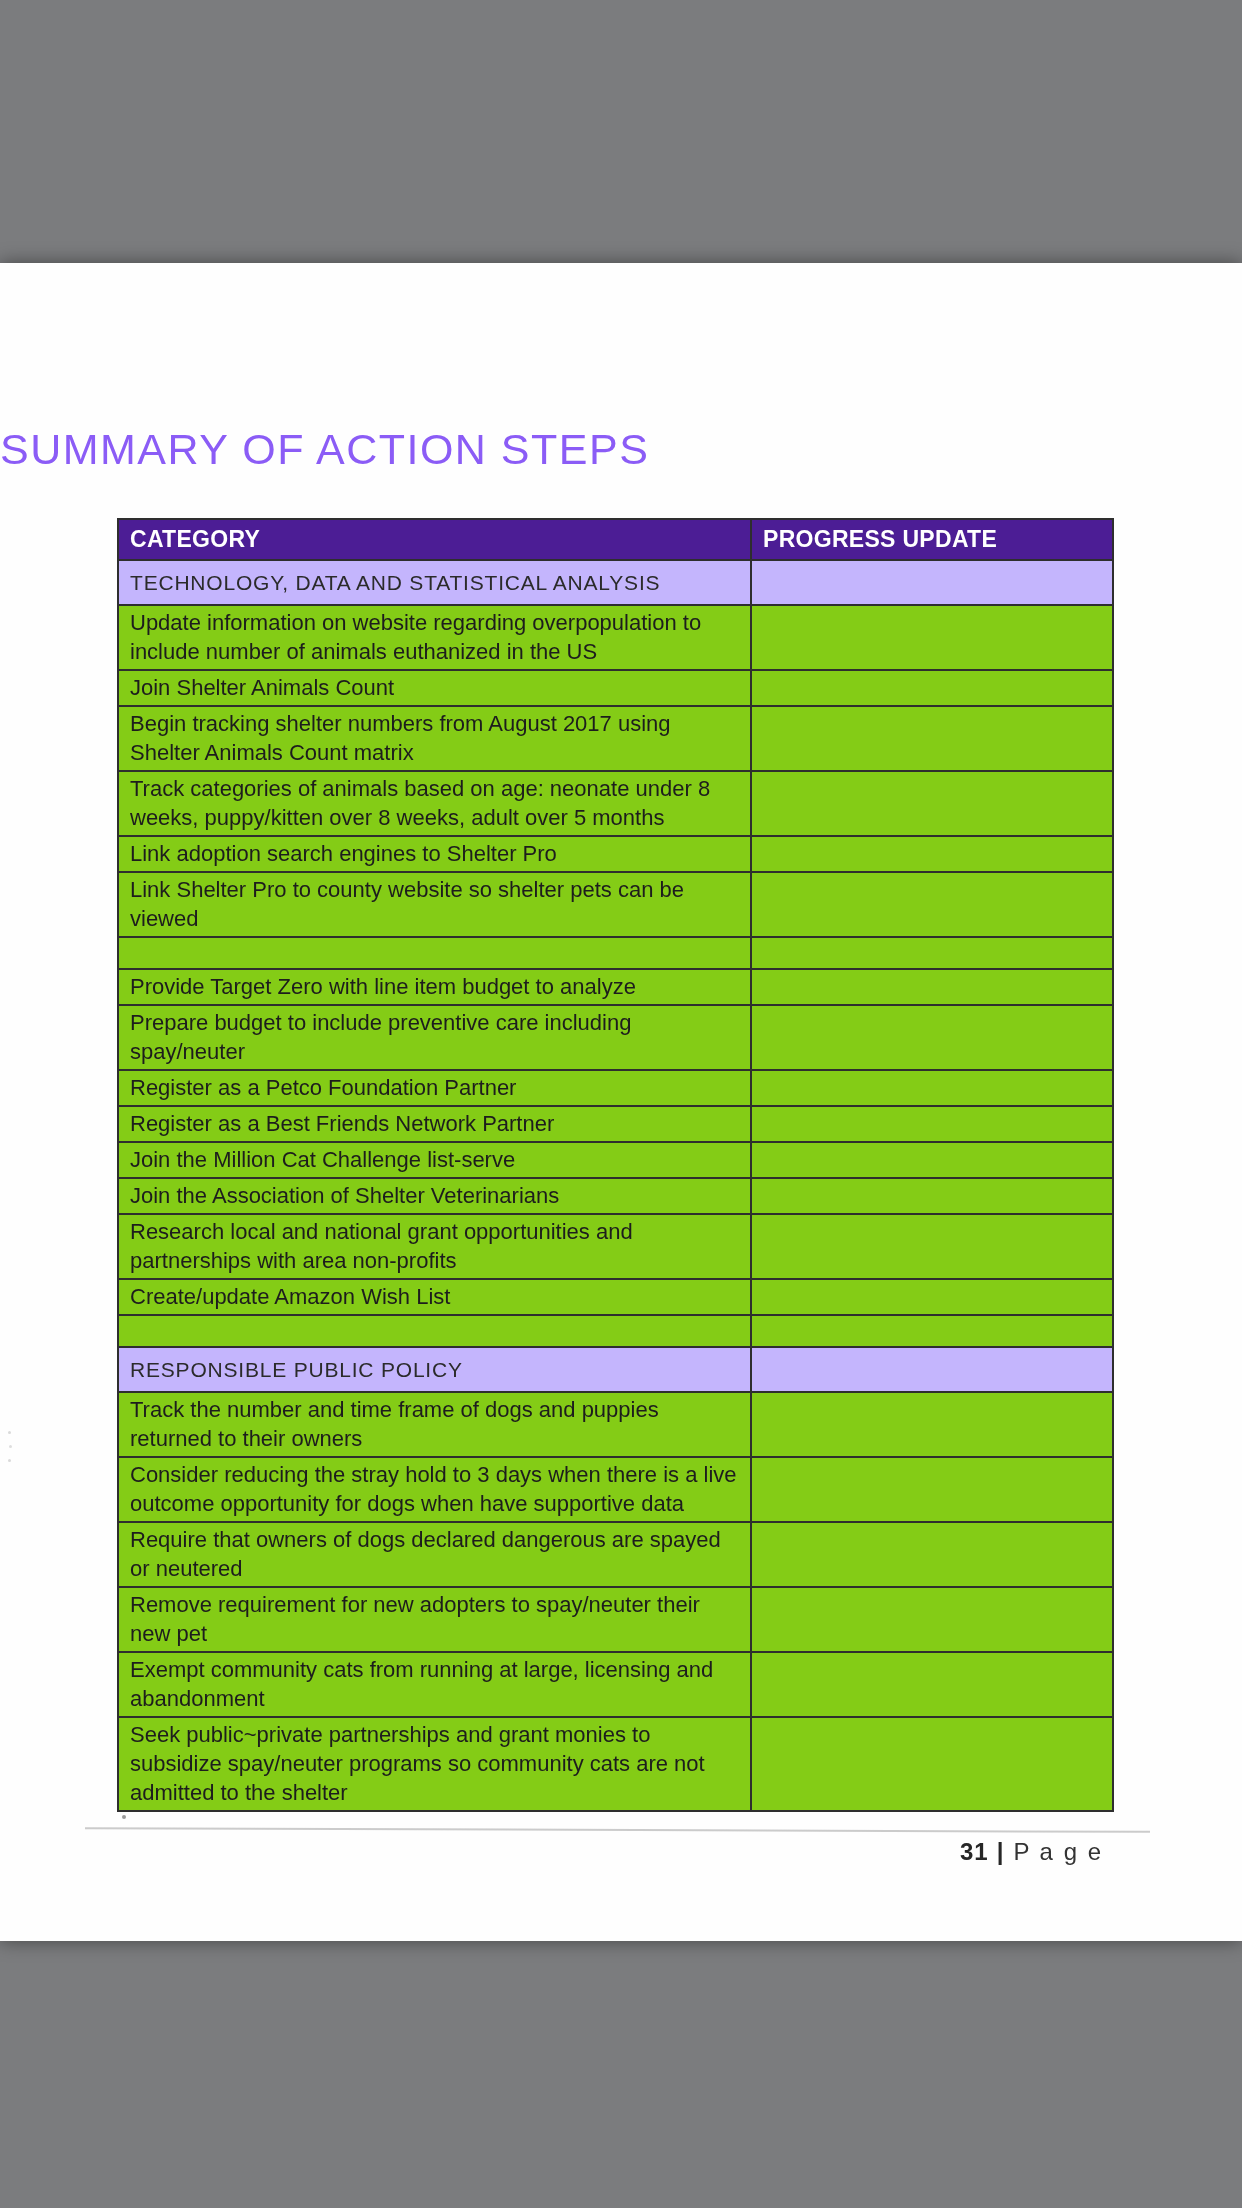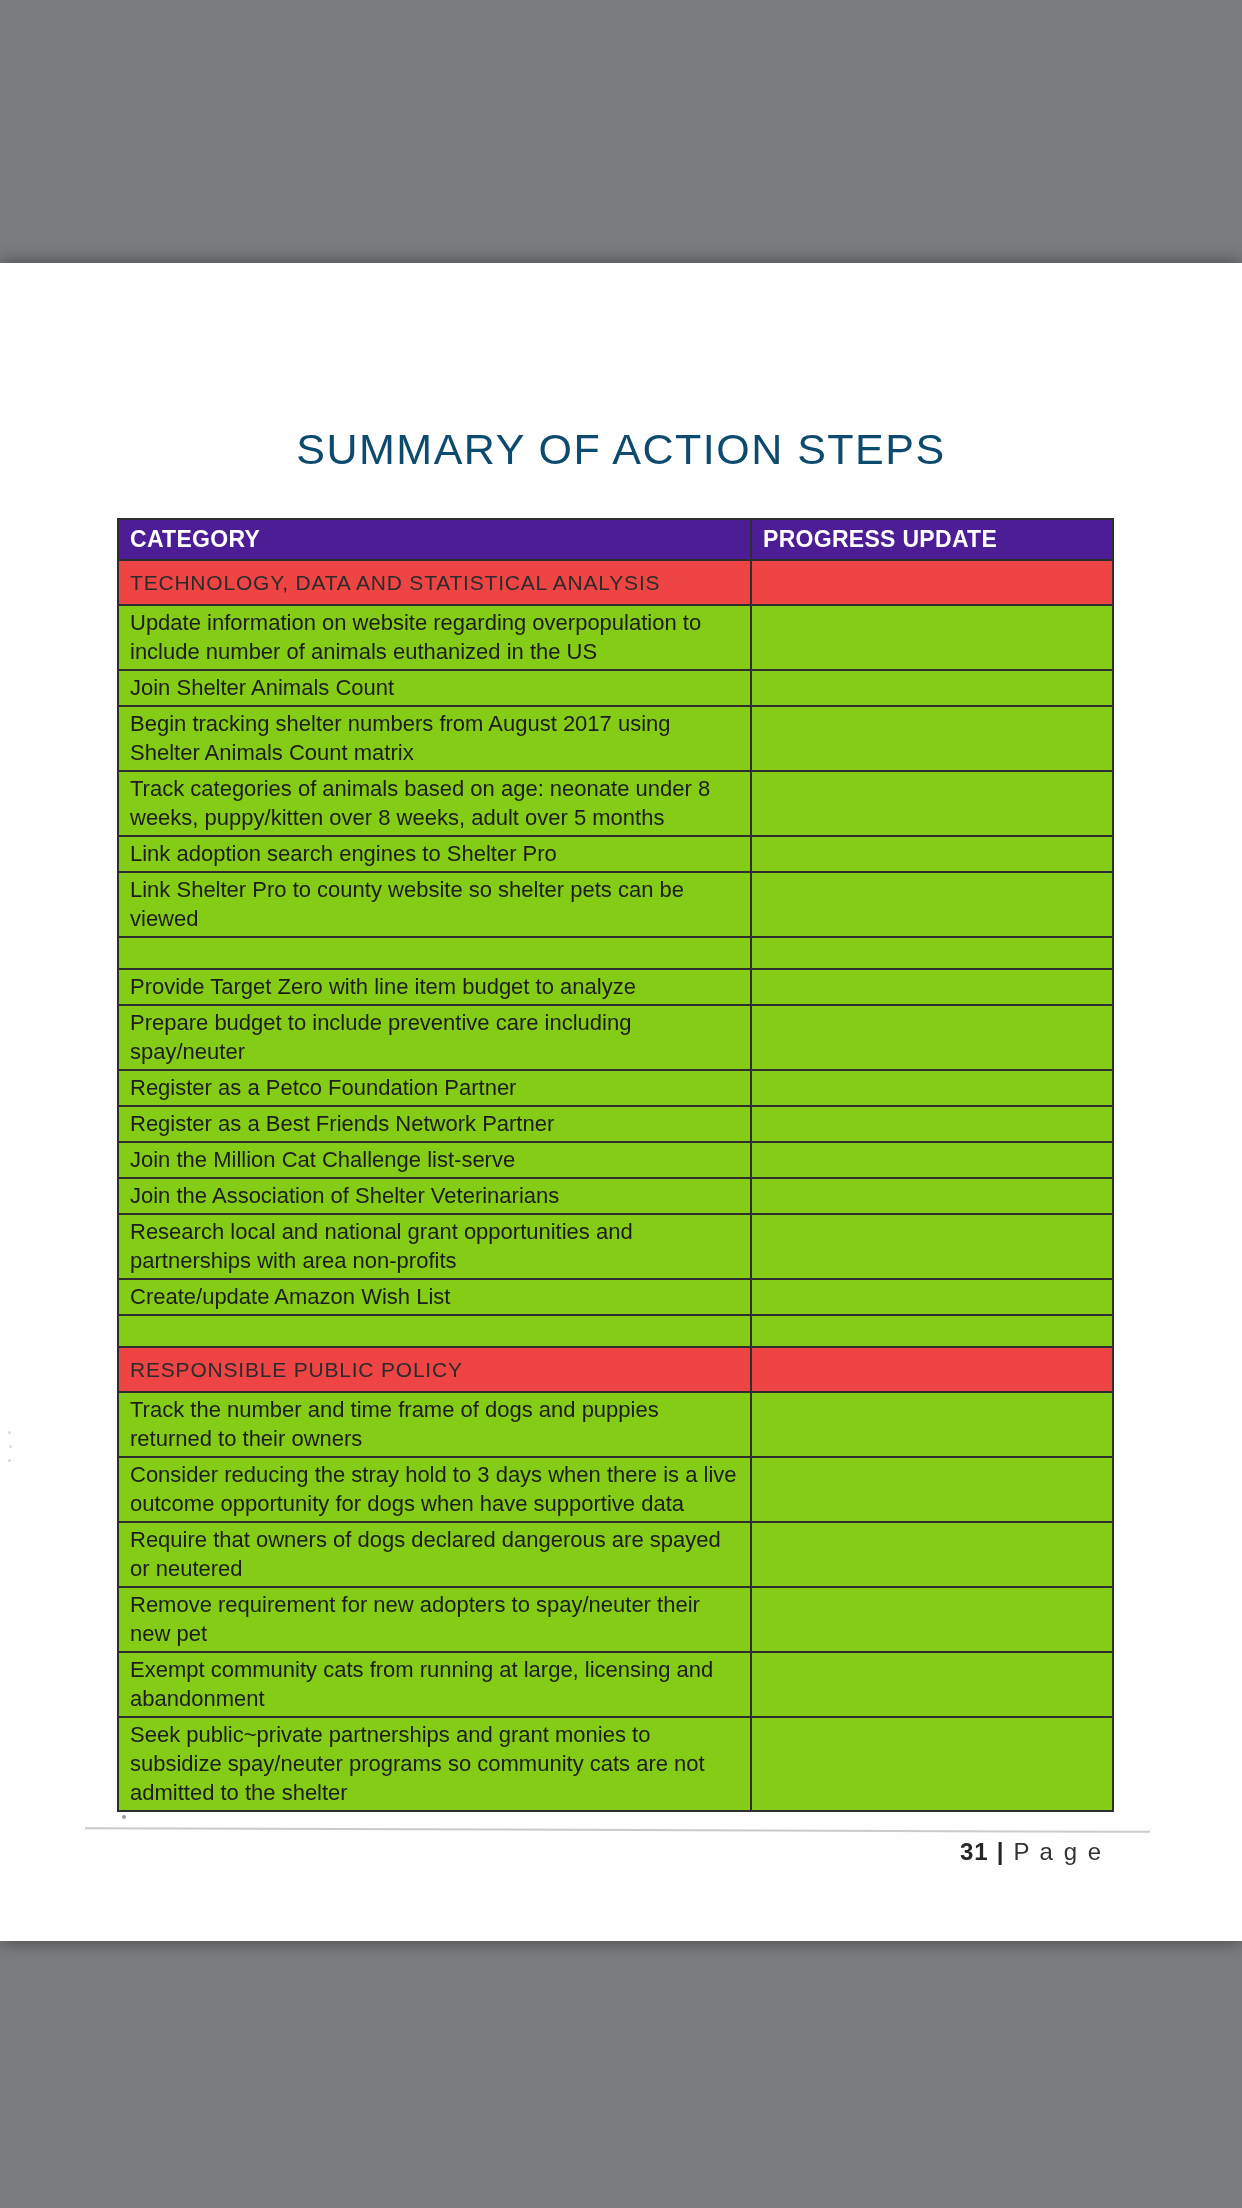--- a/index.html
+++ b/index.html
@@ -26,26 +26,26 @@
     height: 1678px;
     background: #fefefe;
     box-shadow: 0 0 18px rgba(0,0,0,0.45);
   }
   .doc-title {
     position: absolute;
     top: 160px;
     left: 0;
     width: 100%;
     margin: 0;
-    text-align: center;
+    text-align: left;
     font-size: 43px;
     line-height: 52px;
     font-weight: 400;
     letter-spacing: 1.5px;
-    color: #0c4a6e;
+    color: #8b5cf6;
   }
   .table-wrap {
     position: absolute;
     top: 255px;
     left: 117px;
     width: 995px;
   }
   table.action-table {
     border-collapse: collapse;
     width: 995px;
@@ -70,21 +70,21 @@
   }
   table.action-table td {
     font-size: 22px;
     line-height: 29px;
     padding: 2px 10px 3px 11px;
     color: #1d1d1d;
     vertical-align: top;
     background: #84cc16;
   }
   table.action-table tr.section-row td {
-    background: #ef4444;
+    background: #c4b5fd;
     font-size: 21px;
     letter-spacing: 0.8px;
     color: #2b2b2b;
     padding-top: 7px;
     padding-bottom: 7px;
   }
   table.action-table tr.empty-row td {
     height: 25px;
   }
   .page-footer {

